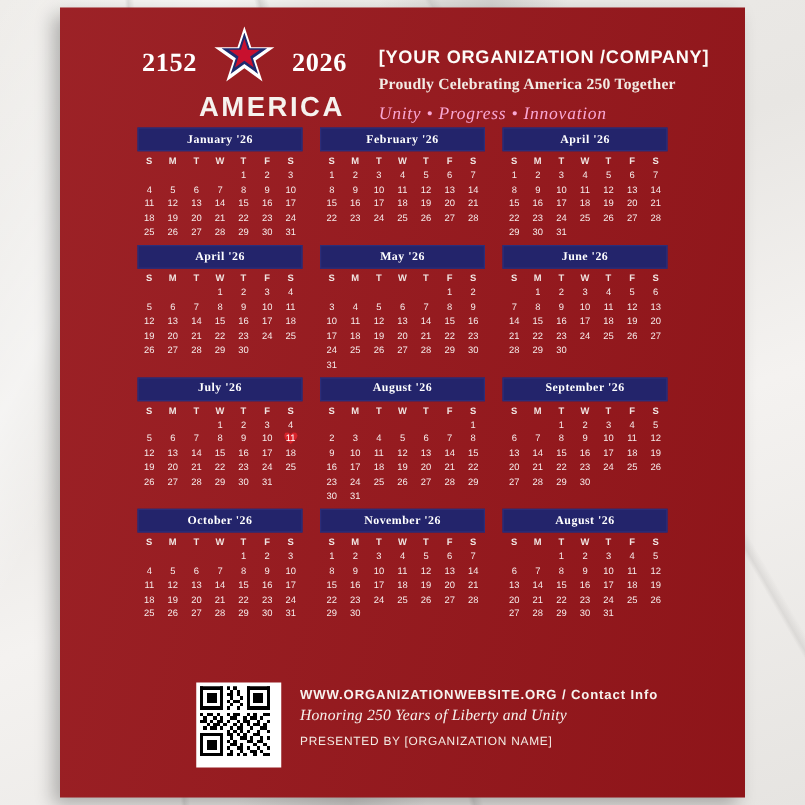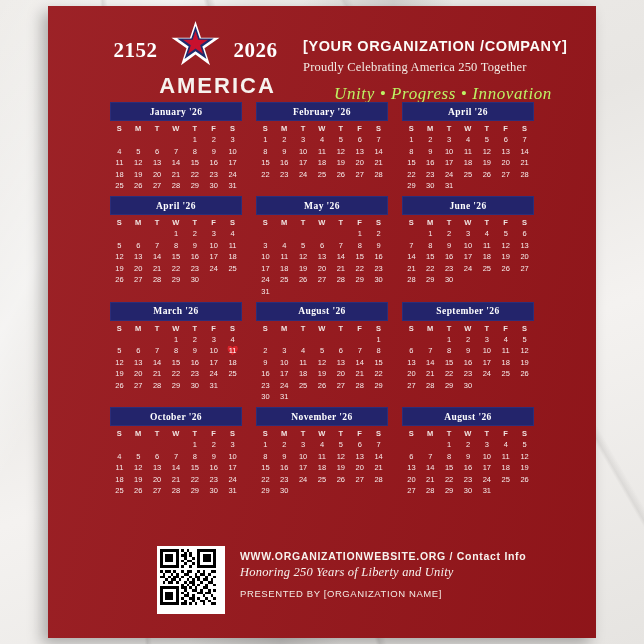--- a/index.html
+++ b/index.html
@@ -58,26 +58,26 @@
   .logo .america{
     font-family:Liberation Sans, sans-serif;font-weight:bold;font-size:22px;
     letter-spacing:2px;margin-top:2px;color:#f6f2ee;margin-left:44px;
   }
   .headtext{position:absolute;left:255px;top:14px;width:280px;color:#f7f3ef;}
   .org{
     font-family:"Liberation Sans", sans-serif;font-size:14.5px;font-weight:bold;
     letter-spacing:.6px;color:#fdfbf8;
   }
   .tagline{
-    font-family:"Liberation Serif", serif;font-size:12.5px;font-weight:normal;
+    font-family:"Liberation Serif", serif;font-size:12.5px;font-weight:bold;
     margin-top:6px;letter-spacing:.2px;color:#f3ece5;
   }
   .motto{
-    font-family:"Liberation Serif", serif;font-style:italic;font-size:17px;
-    margin-top:9px;letter-spacing:.6px;color:#bef264;text-align:center;
+    font-family:"Liberation Serif", serif;font-style:italic;font-size:14px;
+    margin-top:9px;letter-spacing:.6px;color:#f9a8d4;
   }
 
   
   .cal{
     position:absolute;left:62px;top:96px;
     width:424px;
     display:grid;grid-template-columns:repeat(3,132px);
     column-gap:14px;row-gap:6px;
   }
   .month{width:132px;}
@@ -424,21 +424,21 @@
           <span>24</span>
           <span>25</span>
           <span>26</span>
           <span>27</span>
           <span>28</span>
           <span>29</span>
           <span>30</span>
         </div>
       </div>
       <div class="month">
-        <div class="mname">March '26</div>
+        <div class="mname">July '26</div>
         <div class="dows">
           <span>S</span>
           <span>M</span>
           <span>T</span>
           <span>W</span>
           <span>T</span>
           <span>F</span>
           <span>S</span>
         </div>
         <div class="days">

